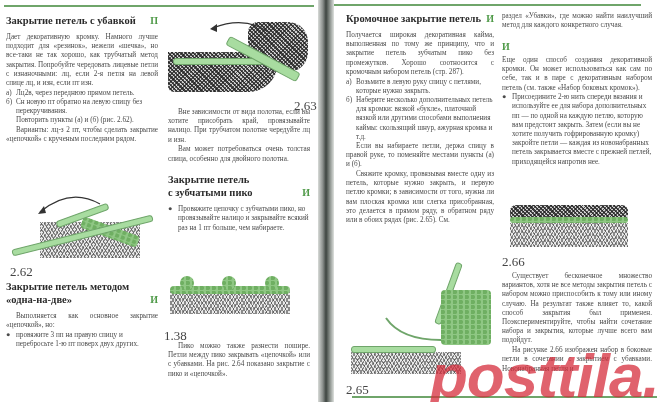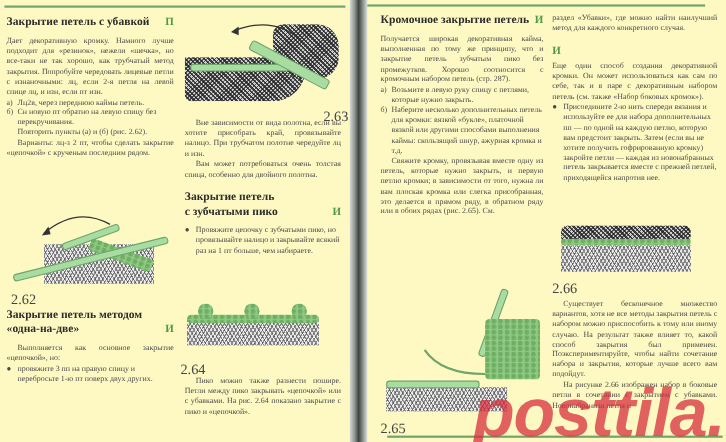--- a/index.html
+++ b/index.html
@@ -1,20 +1,20 @@
 <!DOCTYPE html>
 <html><head>
 <meta charset="utf-8">
 <style>
   * { box-sizing: border-box; margin: 0; padding: 0; }
   html, body { width: 660px; height: 402px; overflow: hidden; background: #e9ecea; }
   body { font-family: "Liberation Serif", serif; color: #3a3a3a; position: relative; }
 
   .spread { position: absolute; left: 0; top: 0; width: 660px; height: 402px; display: flex; }
-  .page { position: relative; height: 402px; background: #fef9c3; overflow: hidden; }
+  .page { position: relative; height: 402px; background: #ffffff; overflow: hidden; }
   .page.left { width: 322px; }
   .page.right { width: 338px; }
   .gutter { position: absolute; left: 318px; top: 0; width: 16px; height: 402px;
     background: linear-gradient(to right, #d8dbd8 0%, #8a8f8c 30%, #3d4440 50%, #7d847f 70%, #dfe2df 100%); z-index: 5; }
 
   .rule { position: absolute; height: 2px; background: #6fa56a; }
   .rule.top-left { left: 4px; top: 5px; width: 310px; }
   .rule.top-right { left: 335px; top: 4px; width: 322px; }
   .rule.bottom-right { left: 352px; top: 396px; width: 305px; }
 
@@ -56,21 +56,21 @@
 
     <div class="col" style="left:6px; top:14px; width:152px;">
       <div class="h">
         <span>Закрытие петель с убавкой</span>
         <span class="lvl">П</span>
       </div>
       <div style="height:6px"></div>
       <p>Дает декоративную кромку. Намного лучше подходит для «резинок», нежели «шечка», но все-таки не так хорошо, как трубчатый метод закрытия. Попробуйте чередовать лицевые петли с изнаночными: лц, если 2-я петля на левой спице лц, и изн, если пт изн.</p>
       <div class="li">
         <span class="mk">а)</span>
-        <span>Лц2в, через переднюю каймы петель.</span>
+        <span>Лц2в, через переднюю прямом петель.</span>
       </div>
       <div class="li">
         <span class="mk">б)</span>
         <span>Сн новую пт обратно на левую спицу без перекручивания.</span>
       </div>
       <p class="ind">Повторить пункты (а) и (б) (рис. 2.62).</p>
       <p class="ind">Варианты: лц-з 2 пт, чтобы сделать закрытие «цепочкой» с крученым последним рядом.</p>
     </div>
 
     <div class="fig" style="left:10px; top:182px; width:140px; height:80px;">
@@ -131,21 +131,21 @@
       </div>
     </div>
 
     <div class="fig" style="left:170px; top:276px; width:120px; height:40px;">
       <div class="knit" style="left:0; top:14px; width:120px; height:24px;"></div>
       <div class="greenknit" style="left:0; top:10px; width:120px; height:8px;"></div>
       <div class="greenknit" style="left:10px; top:0; width:14px; height:14px; border-radius:50%;"></div>
       <div class="greenknit" style="left:52px; top:0; width:14px; height:14px; border-radius:50%;"></div>
       <div class="greenknit" style="left:95px; top:0; width:14px; height:14px; border-radius:50%;"></div>
     </div>
-    <div class="figno" style="left:164px; top:328px;">2.64</div>
+    <div class="figno" style="left:164px; top:328px;">1.38</div>
 
     <div class="col" style="left:168px; top:342px; width:142px;">
       <p class="ind">Пико можно также разнести пошире. Петли между пико закрывать «цепочкой» или с убавками. На рис. 2.64 показано закрытие с пико и «цепочкой».</p>
     </div>
   </div>
 
   <div class="page right">
     <div class="rule top-right" style="left:-3px;"></div>
 
     <div class="col" style="left:24px; top:12px; width:148px;">
@@ -156,20 +156,21 @@
       <div style="height:6px"></div>
       <p>Получается широкая декоративная кайма, выполненная по тому же принципу, что и закрытие петель зубчатым пико без промежутков. Хорошо соотносится с кромочным набором петель (стр. 287).</p>
       <div class="li">
         <span class="mk">а)</span>
         <span>Возьмите в левую руку спицу с петлями, которые нужно закрыть.</span>
       </div>
       <div class="li">
         <span class="mk">б)</span>
         <span>Наберите несколько дополнительных петель для кромки: вязкой «букле», платочной вязкой или другими способами выполнения каймы: скользящий шнур, ажурная кромка и т.д.</span>
       </div>
+      <p class="ind">Если вы набираете петли, держа спицу в правой руке, то поменяйте местами пункты (а) и (б).</p>
       <p class="ind">Свяжите кромку, провязывая вместе одну из петель, которые нужно закрыть, и первую петлю кромки; в зависимости от того, нужна ли вам плоская кромка или слегка присобранная, это делается в прямом ряду, в обратном ряду или в обоих рядах (рис. 2.65). См.</p>
     </div>
 
     <div class="fig" style="left:24px; top:270px; width:150px; height:110px;">
       <div class="knit" style="left:5px; top:82px; width:110px; height:22px;"></div>
       <div class="needle" style="left:5px; top:76px; width:85px;"></div>
       <div class="needle" style="left:70px; top:20px; width:65px; transform:rotate(-70deg);"></div>
       <div class="greenknit" style="left:95px; top:20px; width:50px; height:55px;"></div>
       <svg width="150" height="110" style="position:absolute;left:0;top:0">
         <path d="M40 48 Q55 70 95 70" fill="none" stroke="#6fa56a" stroke-width="2"></path>

